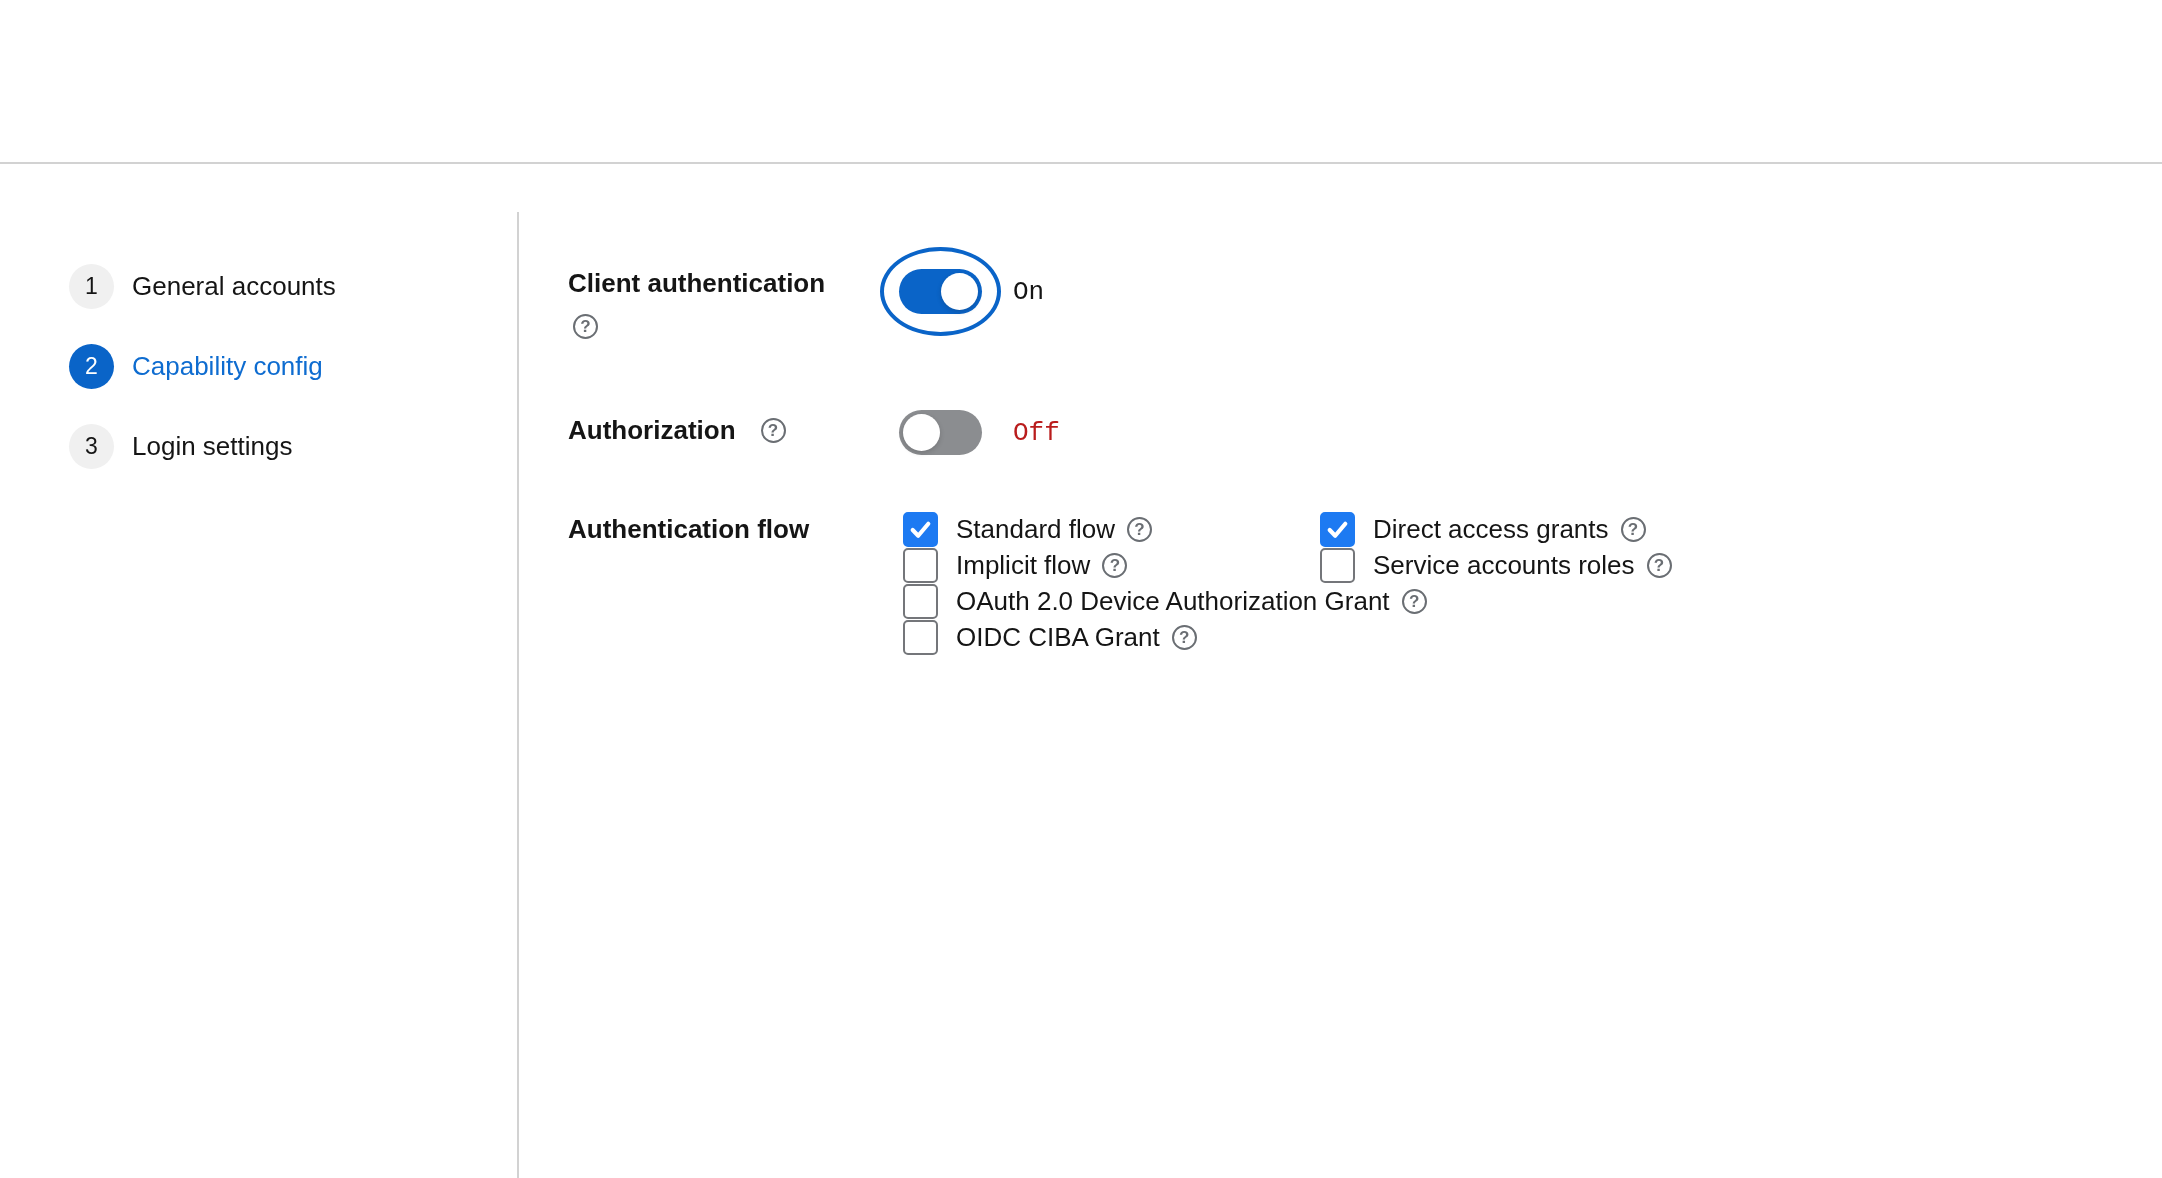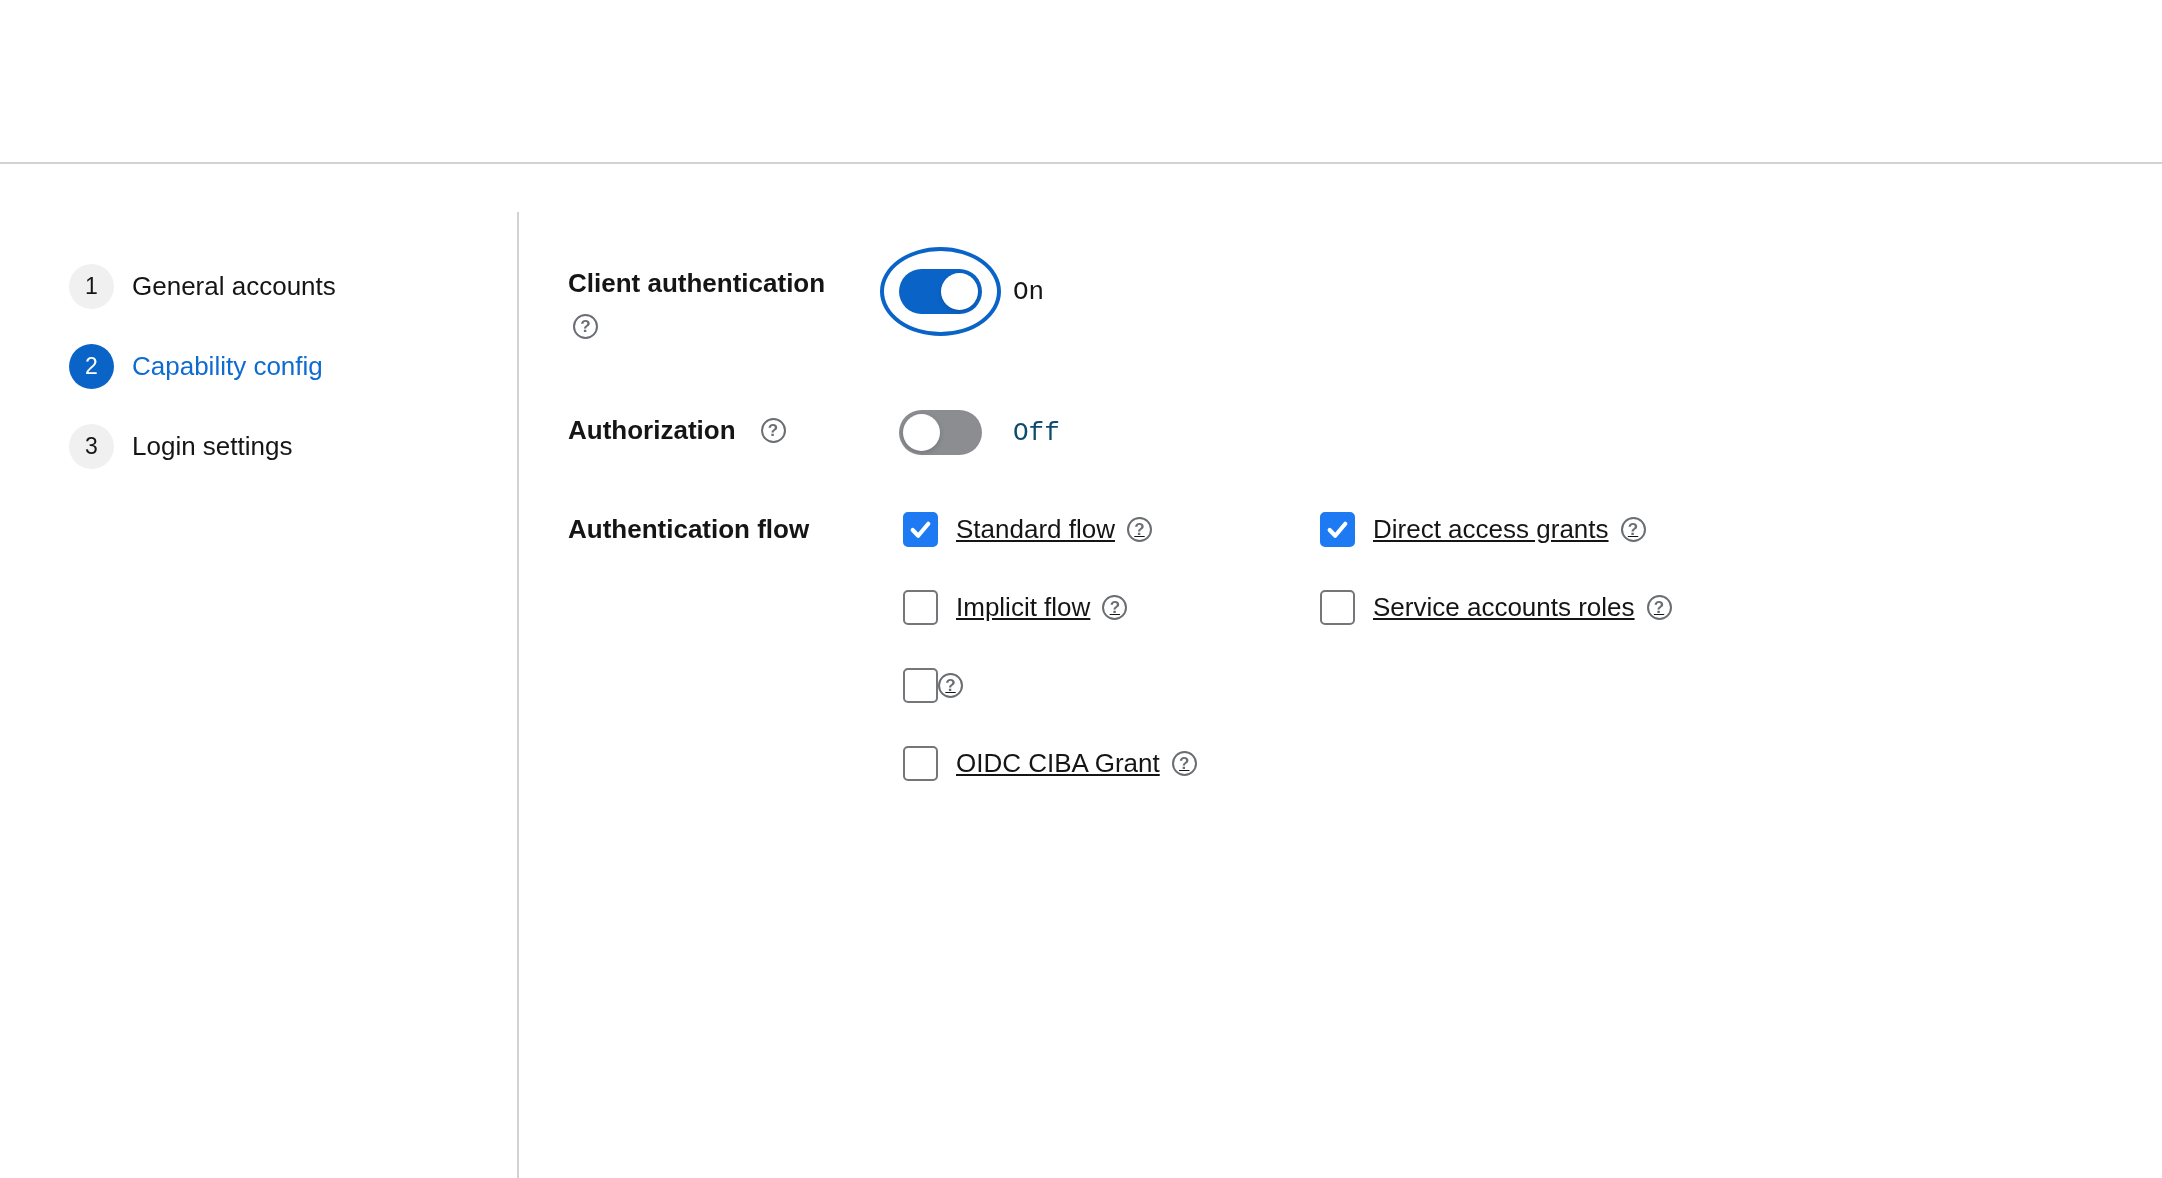--- a/index.html
+++ b/index.html
@@ -54,26 +54,26 @@
     background:#ffffff; box-shadow:0 2px 5px rgba(21,21,21,0.18);
   }
   .switch.checked { background:#0a64c8; }
   .switch.checked .knob { left:auto; right:4px; }
   .focus-ring {
     position:absolute; left:-19px; top:-22px; width:121px; height:89px;
     border:4px solid #0a64c8; border-radius:50%; pointer-events:none;
   }
   .switch-state { position:absolute; font-size:26px; line-height:30px;font-family:Liberation Mono, monospace; }
   .state-on { left:1013px; top:277px; color:#151515; }
-  .state-off { left:1013px; top:418px; color:#0c4a6e; }
+  .state-off { left:1013px; top:418px; color:#b91c1c; }
 
   
   .flow-grid {
     position:absolute; left:903px; top:511px;
-    display:grid; grid-template-columns:417px auto; row-gap:42px; align-items:center;text-decoration:underline;
+    display:grid; grid-template-columns:417px auto; align-items:center;
   }
   .flow-option { display:flex; align-items:center; height:36px; }
   .flow-option.col1 { grid-column:1; }
   .checkbox {
     width:35px; height:35px; border-radius:5px; border:2px solid #74767a; background:#fff;
     display:flex; align-items:center; justify-content:center; flex:none; cursor:pointer;
   }
   .checkbox svg { display:none; width:25px; height:25px; }
   .checkbox.checked { background:#1d7af2; border-color:#1d7af2; }
   .checkbox.checked svg { display:block; }
@@ -162,20 +162,21 @@
       
     </span>
     <span class="option-label">Service accounts roles</span>
     <span class="help-icon">?</span>
   </div>
 
   <div class="flow-option col1">
     <span class="checkbox">
       
     </span>
+    <span class="option-label">OAuth 2.0 Device Authorization Grant</span>
     <span class="help-icon">?</span>
   </div>
 
   <div class="flow-option col1">
     <span class="checkbox">
       
     </span>
     <span class="option-label">OIDC CIBA Grant</span>
     <span class="help-icon">?</span>
   </div>

